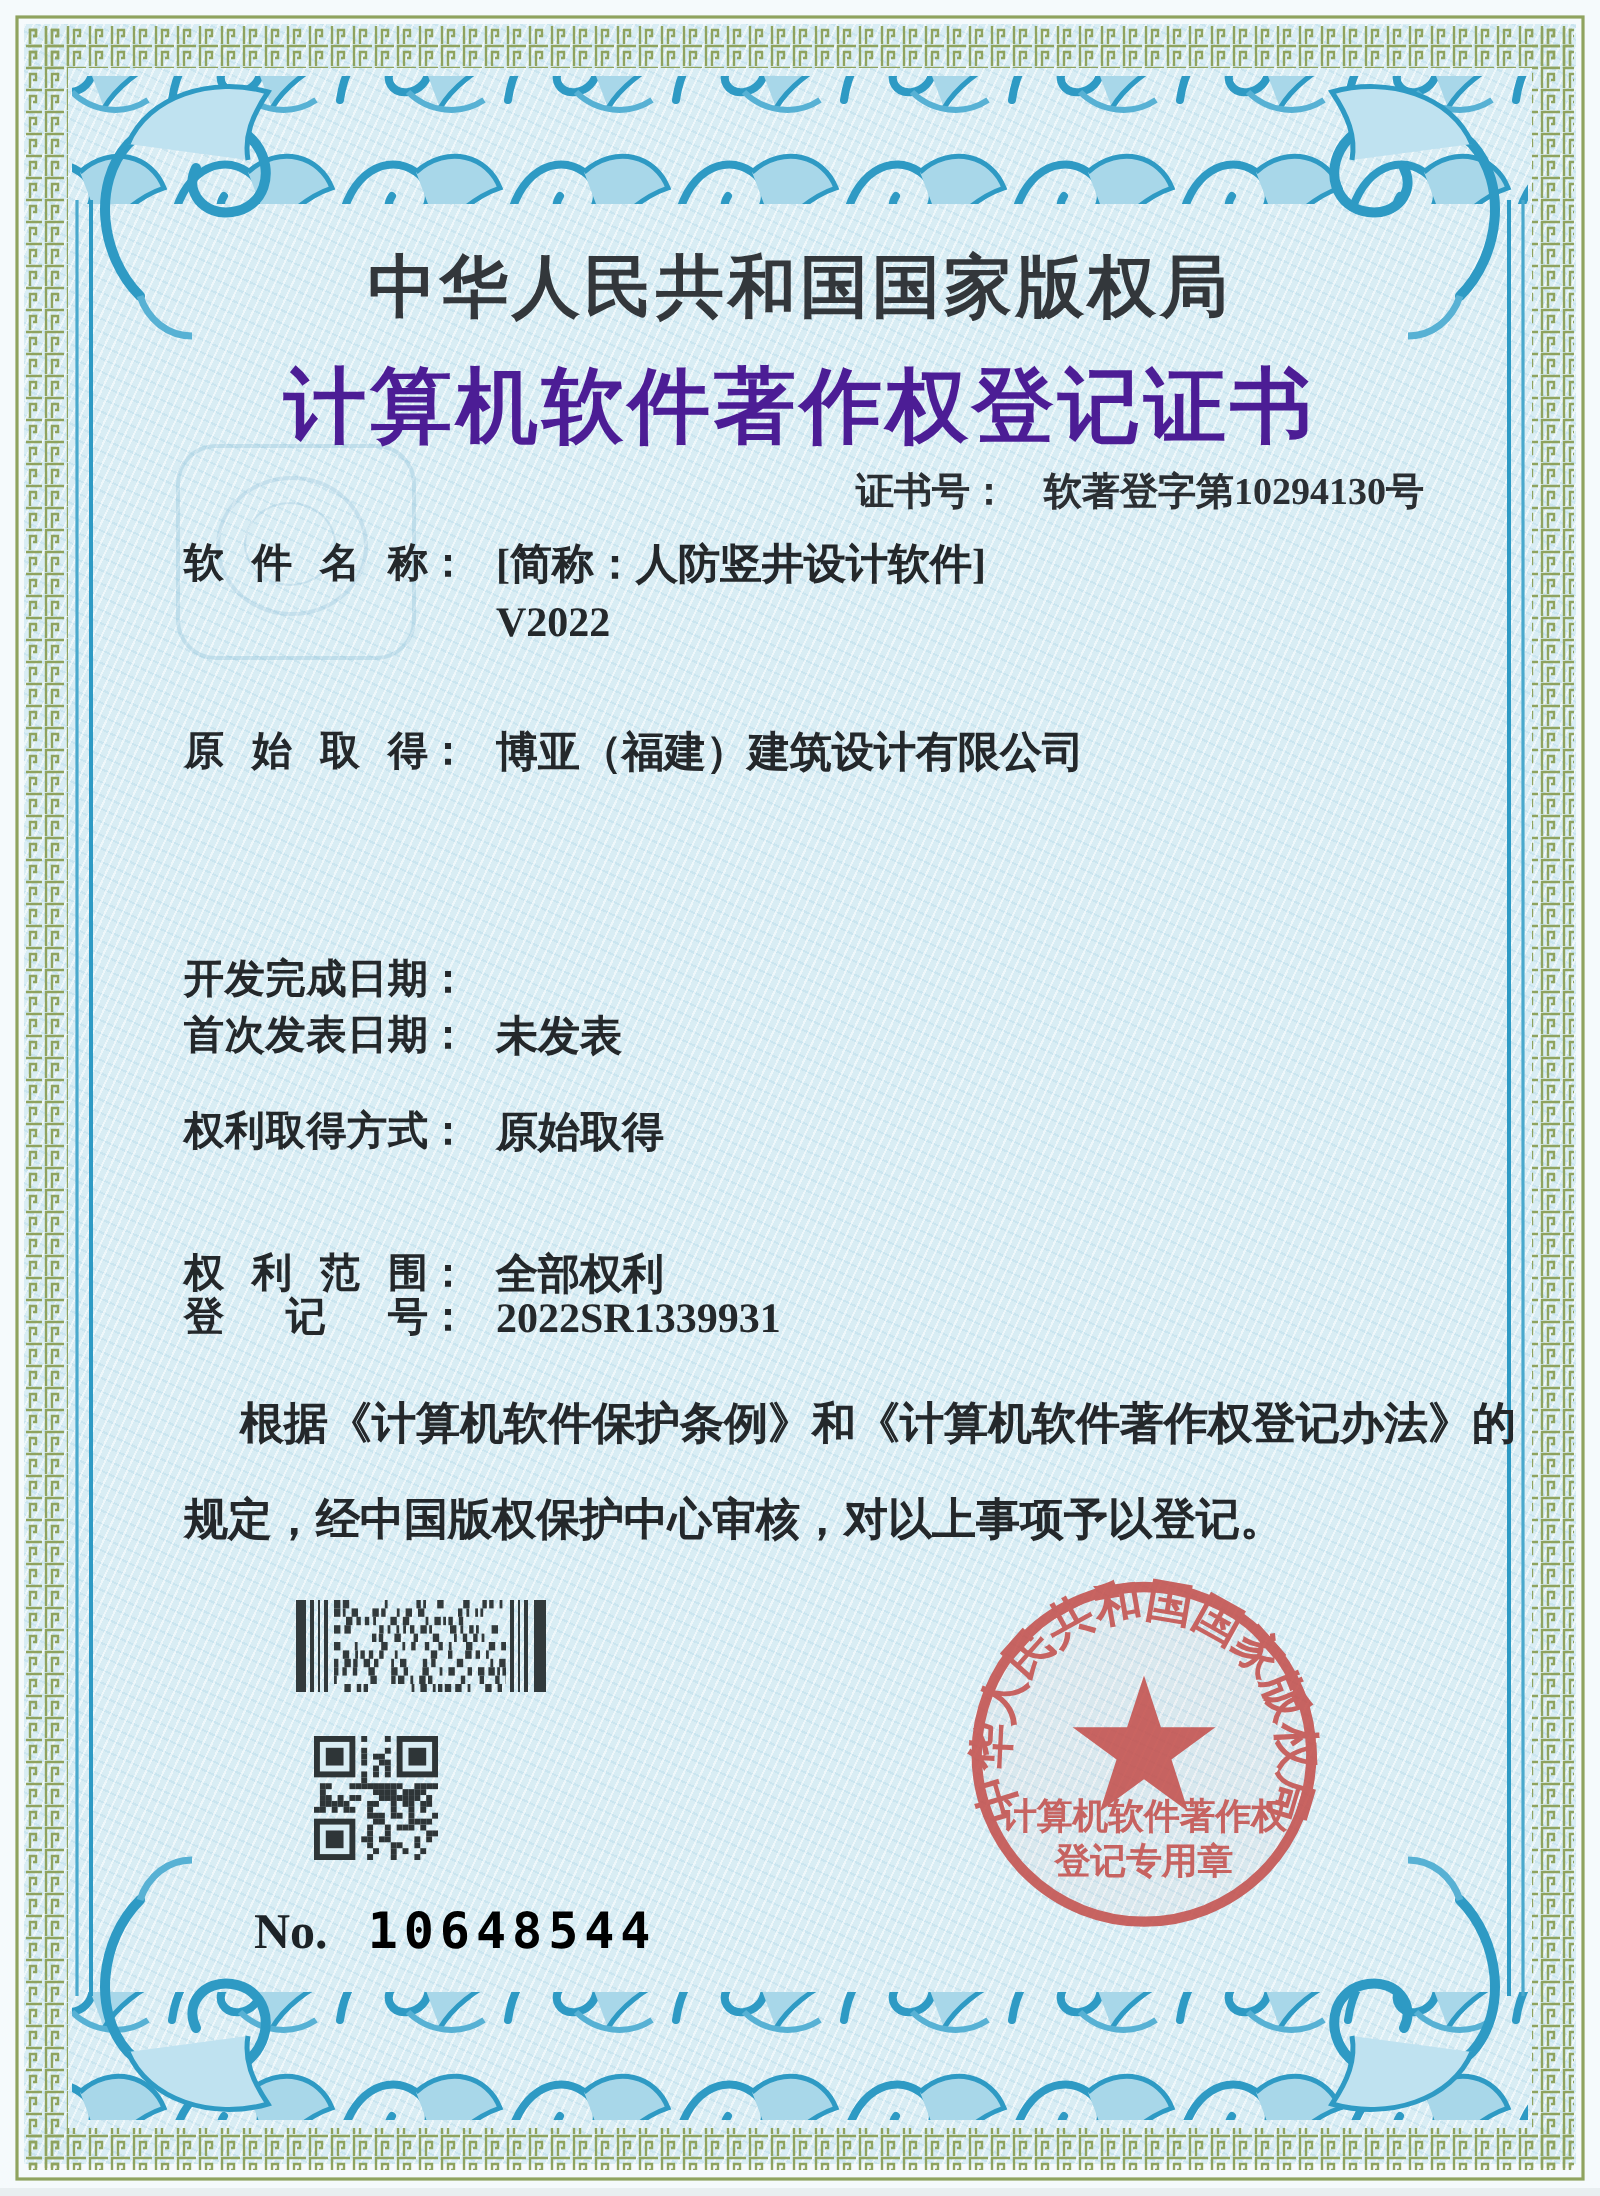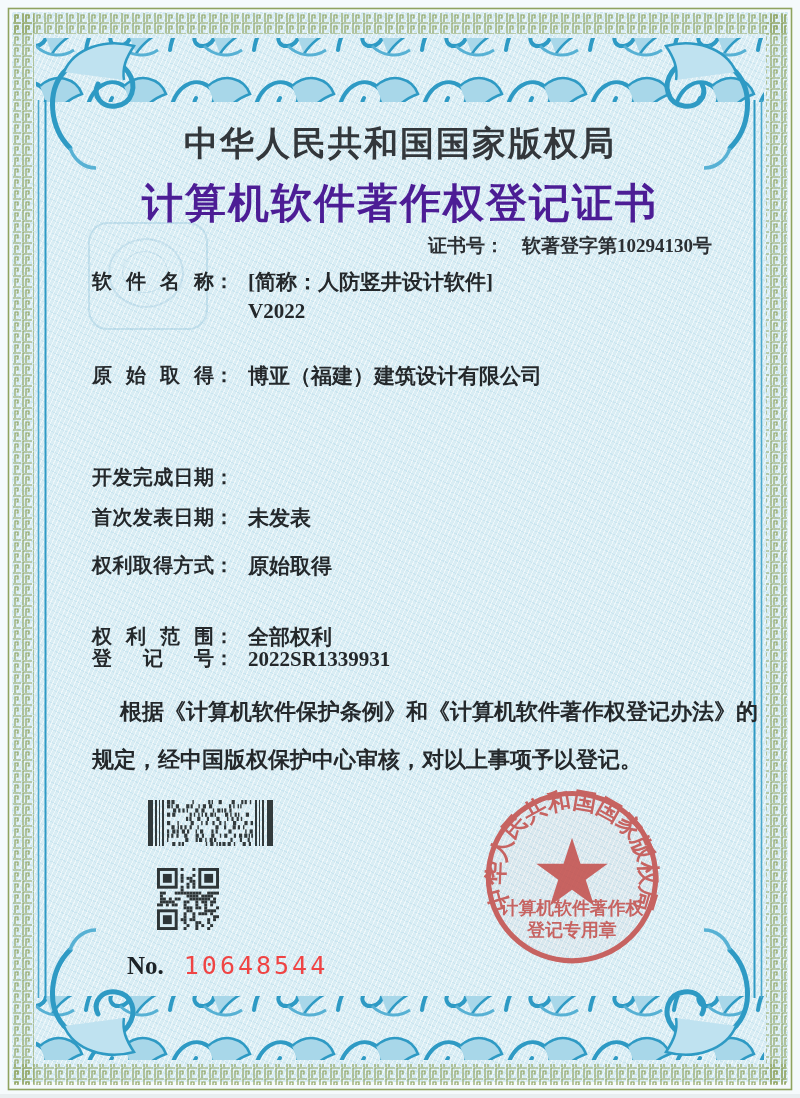--- a/index.html
+++ b/index.html
@@ -65,21 +65,21 @@
     border:1px solid rgba(130,185,212,.25);border-radius:50%;
   }
 
   .barcode{position:absolute;left:148px;top:800px;}
   .qrcode{position:absolute;left:157px;top:868px;}
 
   .serial{position:absolute;left:127px;top:951px;white-space:nowrap;}
   .serial .no{font-size:25px;color:#1d2327;font-weight:600;}
   .serial .num{
     font-family:"DejaVu Sans Mono","Liberation Mono",monospace;
-    font-size:25px;letter-spacing:3px;color:#ef4444;margin-left:16px;font-weight:400;
+    font-size:25px;letter-spacing:3px;color:#000000;margin-left:16px;font-weight:700;
   }
 
   .seal{position:absolute;left:478px;top:786px;width:188px;height:188px;opacity:.88;}
   .issue-date{
     position:absolute;left:487px;top:949px;
     font-size:27px;font-weight:bold;color:#17191b;letter-spacing:1px;white-space:nowrap;
   }
 </style>
 </head>
 <body>
@@ -151,21 +151,21 @@
           <div>V2022</div>
         </div>
       </div>
 
       <div class="row" style="top:362px">
         <span class="flabel">原始取得</span>
           <span class="fcolon">：</span>
         <div class="fvalue">博亚（福建）建筑设计有限公司</div>
       </div>
 
-      <div class="row" style="top:464px">
+      <div class="row" style="top:476px">
         <span class="flabel">开发完成日期</span>
           <span class="fcolon">：</span>
       </div>
 
       <div class="row" style="top:504px">
         <span class="flabel">首次发表日期</span>
           <span class="fcolon">：</span>
         <div class="fvalue">未发表</div>
       </div>
 

